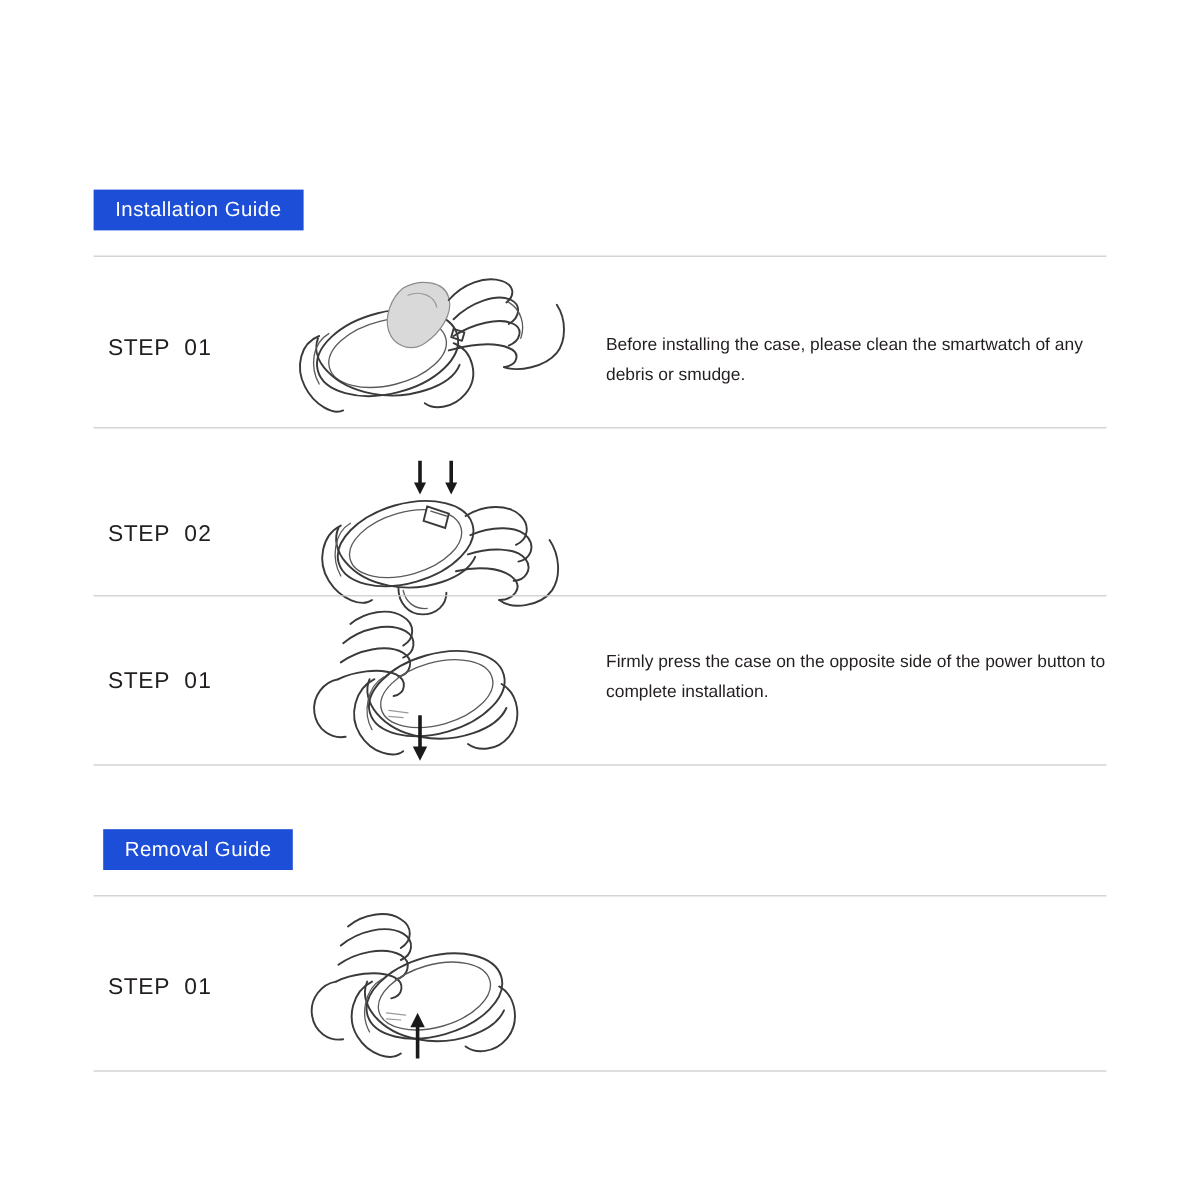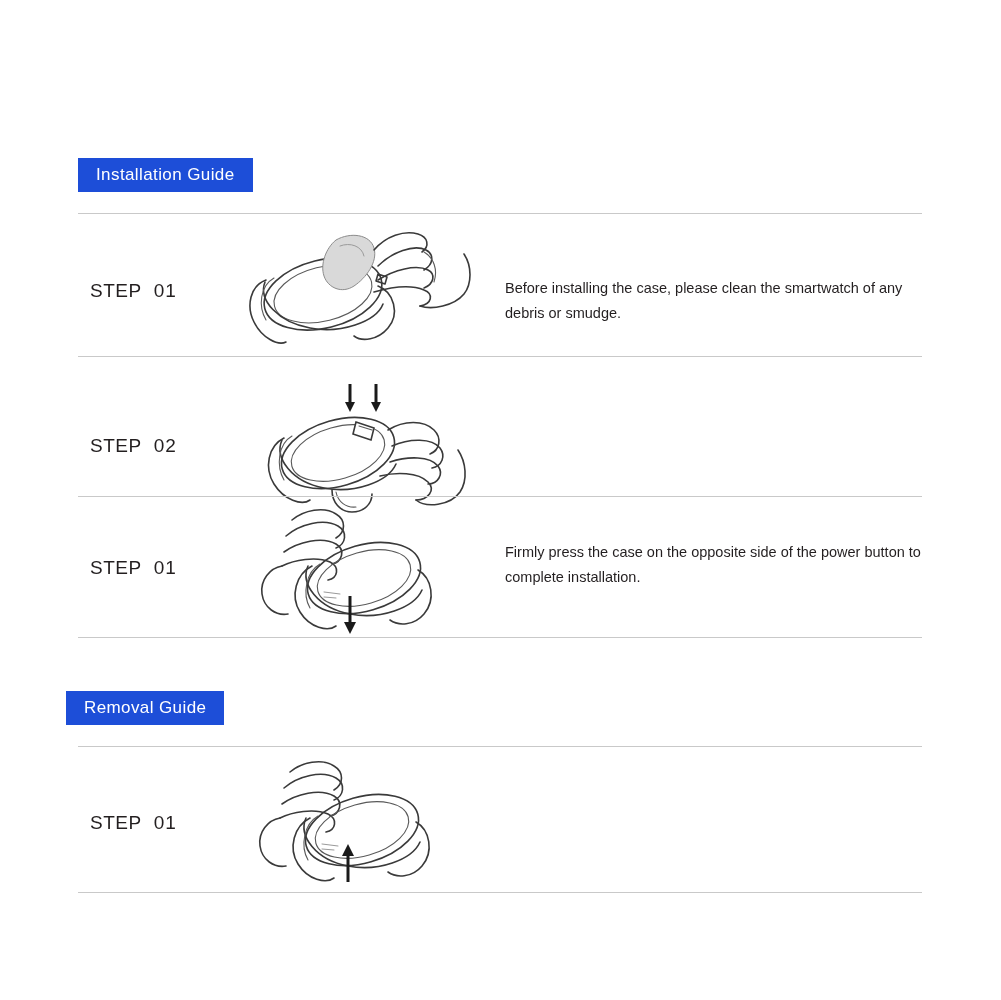--- a/index.html
+++ b/index.html
@@ -204,21 +204,21 @@
           <polygon class="arrow" points="122,130 116,118 128,118"></polygon>
         </g>
       </svg>
     </div>
 
     <div class="step-text" style="top:40px;">Firmly press the case on the opposite side of the power button to complete installation.</div>
   </div>
 
   <div class="rule" style="top:637px;"></div>
 
-  <div class="section-chip" style="left:66px; top:691px;">Removal Guide</div>
+  <div class="section-chip" style="left:86px; top:691px;">Removal Guide</div>
 
   <div class="rule" style="top:746px;"></div>
 
   <div class="step-row" style="top:752px; height:140px;">
     <div class="step-label" style="top:60px;">
       <span>STEP</span><span class="num">01</span>
     </div>
 
     <div class="step-illus illus" style="top:6px;">
       <svg width="250" height="132" viewBox="0 0 250 132">

